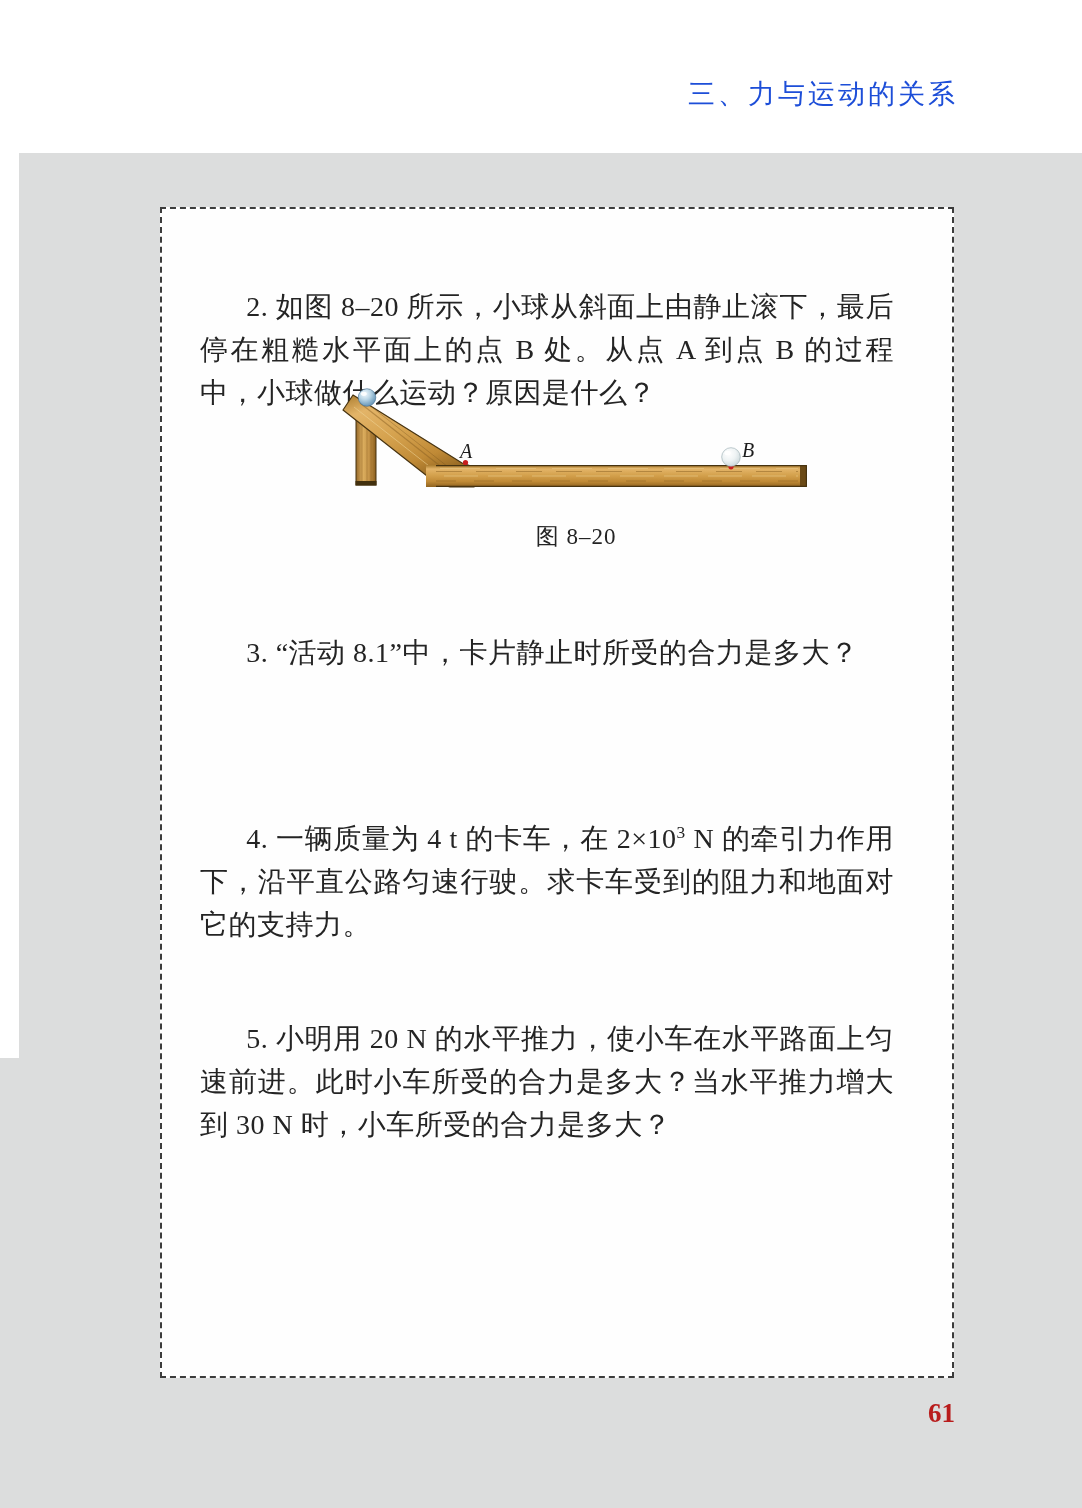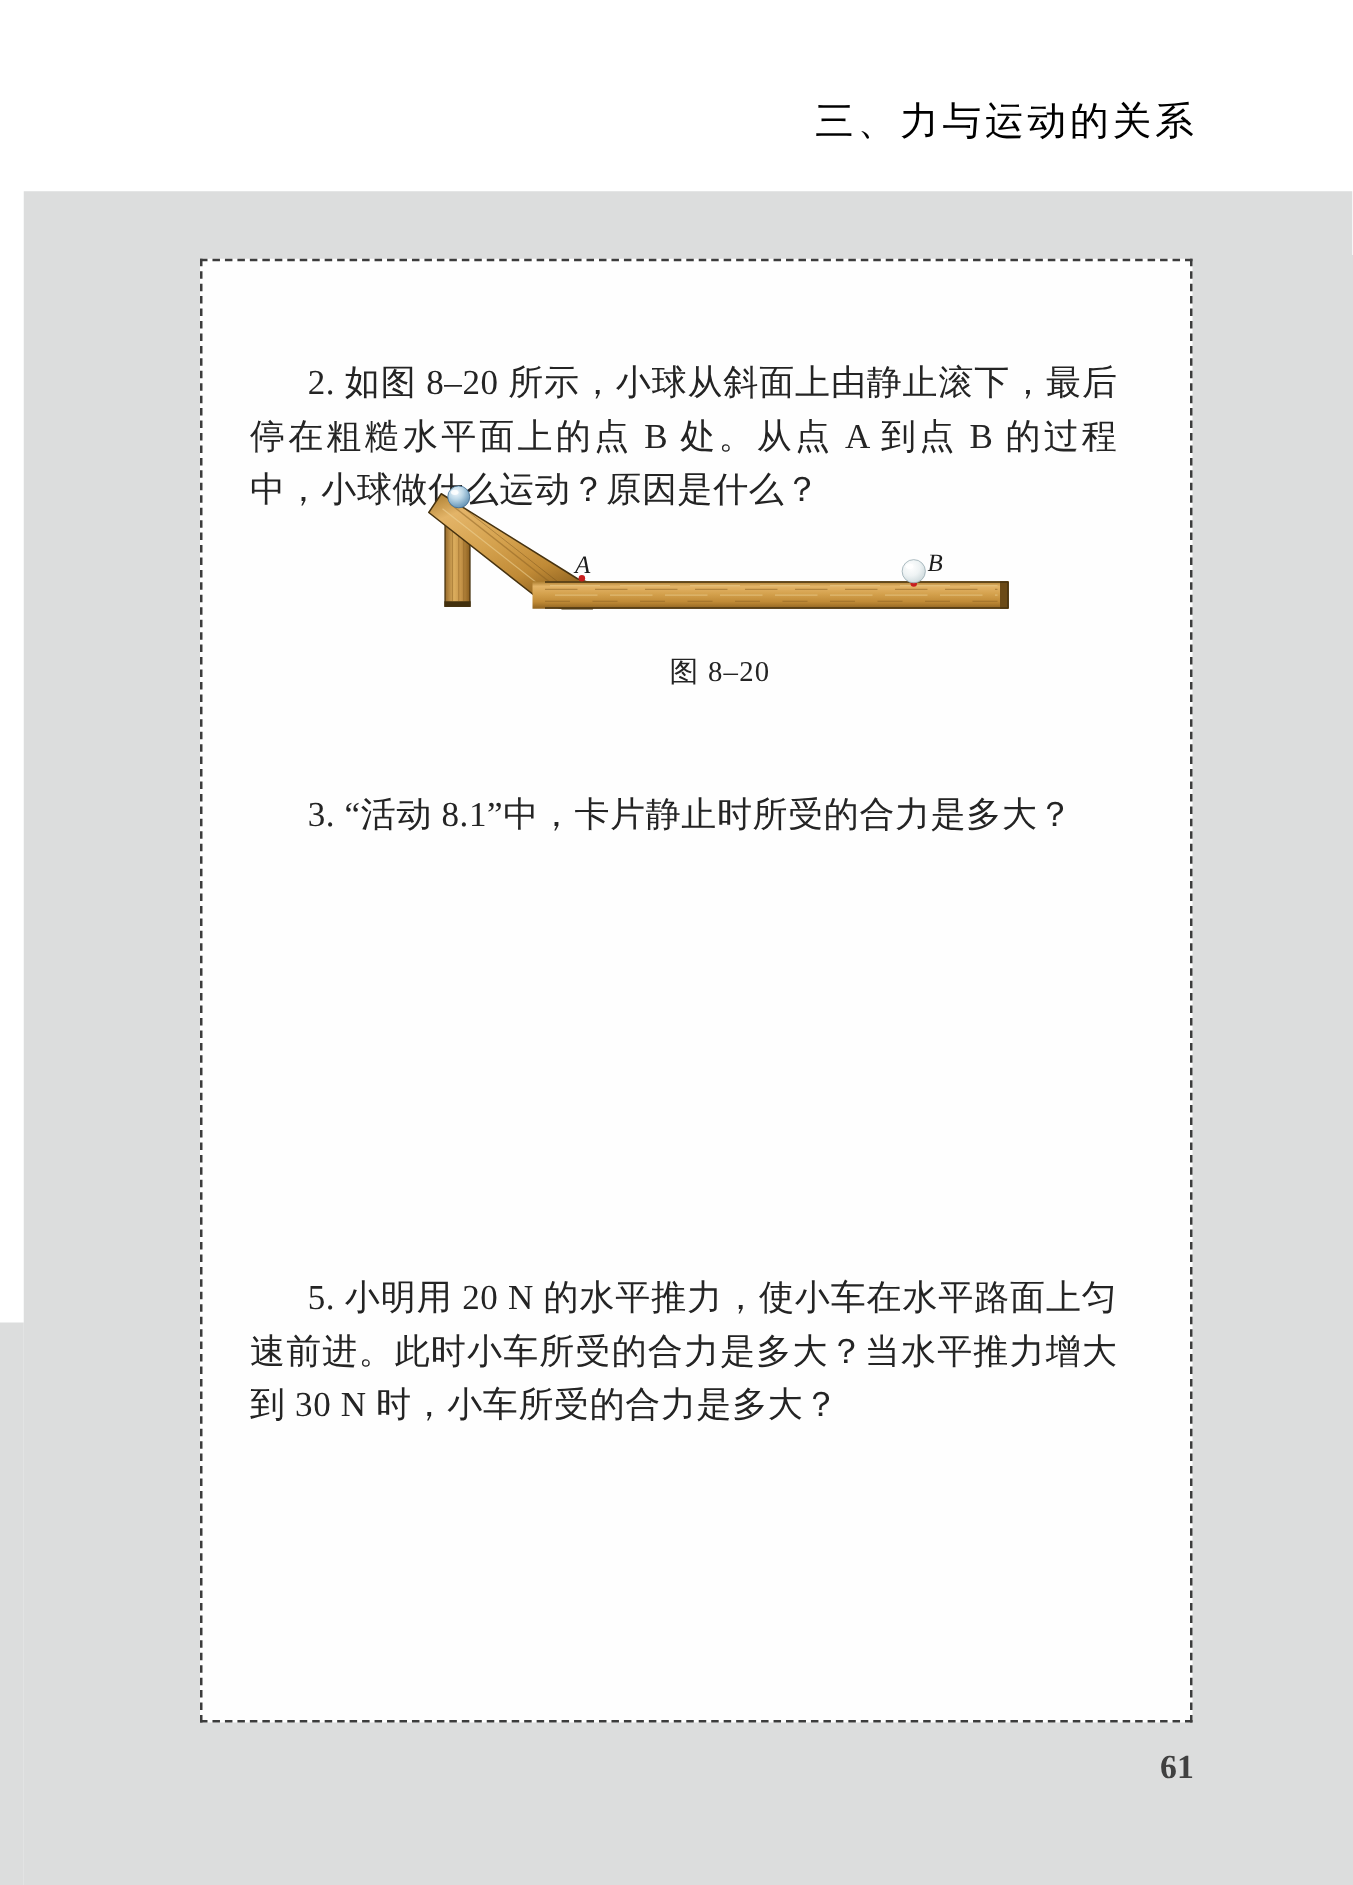--- a/index.html
+++ b/index.html
@@ -7,23 +7,23 @@
     width: 1082px; height: 1508px;
     position: relative;
     background: #ffffff;
     overflow: hidden;
     font-family: "Liberation Serif", "DejaVu Serif", serif;
   }
   .header-title {
     position: absolute;
     top: 76px; right: 124px;
     font-family: Liberation Serif, serif;
-    font-size: 31px;
+    font-size: 27px;
     letter-spacing: 3px;
-    color: #000000;
+    color: #1d4ed8;
   }
   .gray-panel {
     position: absolute;
     left: 19px; top: 153px; right: 0; bottom: 0;
     background: #dcdddd;
   }
   .gray-notch {
     position: absolute;
     left: 0; top: 1058px; width: 19px; bottom: 0;
     background: #dcdddd;
@@ -61,21 +61,21 @@
     font-size: 23px;
     color: #242424;
     letter-spacing: 1px;
   }
   .fig-label { font: italic 20px "Liberation Serif", "DejaVu Serif", serif; fill: #1d1d1d; }
   .page-number {
     position: absolute;
     left: 928px; top: 1398px;
     font-size: 27px;
     font-weight: bold;
-    color: #404040;
+    color: #b91c1c;
   }
 </style>
 </head>
 <body>
 
 <div class="header-title">三、力与运动的关系</div>
 
 <div class="gray-panel"></div>
 <div class="gray-notch"></div>
 
@@ -147,18 +147,19 @@
       <ellipse cx="387.6" cy="70" rx="3.1" ry="2.2" fill="#ffffff" opacity="0.9"></ellipse>
 
       <text class="fig-label" x="120" y="75">A</text>
       <text class="fig-label" x="402" y="74">B</text>
     </svg>
     <div class="figure-caption">图 8–20</div>
   </div>
 
   <p class="q q3">3. “活动 8.1”中，卡片静止时所受的合力是多大？</p>
 
+  <p class="q q4"><span>4. 一辆质量为 4 t 的卡车，在 2×10</span><sup>3</sup><span> N 的牵引力作用下，沿平直公路匀速行驶。求卡车受到的阻力和地面对它的支持力。</span></p>
 
   <p class="q q5">5. 小明用 20 N 的水平推力，使小车在水平路面上匀速前进。此时小车所受的合力是多大？当水平推力增大到 30 N 时，小车所受的合力是多大？</p>
 
 </div>
 
 <div class="page-number">61</div>
 
 </body></html>

